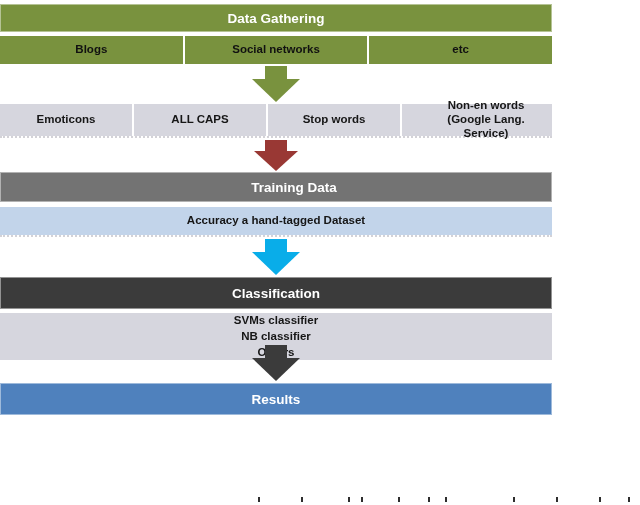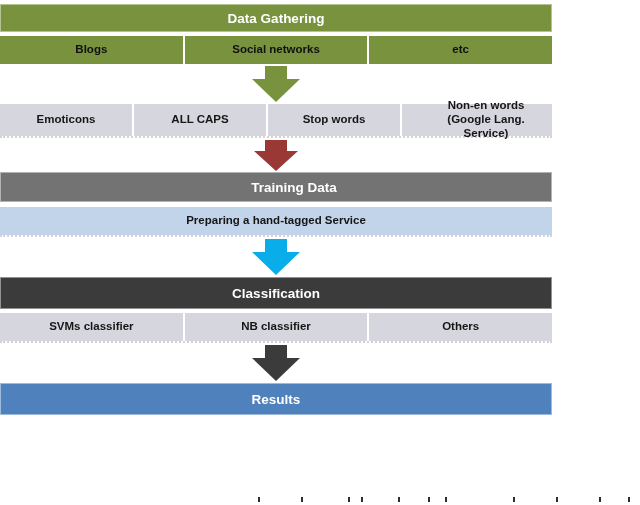--- a/index.html
+++ b/index.html
@@ -97,35 +97,35 @@
         <div class="head" style="border-top-color: rgb(153, 56, 52);"></div>
       </div>
     </div>
   </div>
 
   <div class="sec sec-3 light">
     <div class="hdr" style="background: #737373; color: rgb(255, 255, 255); padding-left: 36px;">
       <span>Training Data</span>
     </div>
     <div class="row" style="color: rgb(22, 22, 22);">
-        <div class="cell" style="background: rgb(194, 212, 234);">Preparing a hand-tagged Service</div>
+        <div class="cell" style="background: rgb(194, 212, 234);">Accuracy a hand-tagged Dataset</div>
       </div>
     <div class="arrowzone">
       <div class="arrow">
         <div class="stem" style="background: rgb(9, 173, 233);"></div>
         <div class="head" style="border-top-color: rgb(9, 173, 233);"></div>
       </div>
     </div>
   </div>
 
   <div class="sec sec-4 light">
     <div class="hdr" style="background: rgb(59, 59, 59); color: rgb(255, 255, 255);">
       <span>Classification</span>
     </div>
-    <div class="row" style="color: rgb(22, 22, 22);">
+    <div class="row" style="color: rgb(22, 22, 22); flex-direction: column;">
         <div class="cell" style="background: rgb(214, 214, 222);">SVMs classifier</div>
         <div class="cell" style="background: rgb(214, 214, 222);">NB classifier</div>
         <div class="cell" style="background: rgb(214, 214, 222);">Others</div>
       </div>
     <div class="arrowzone">
       <div class="arrow">
         <div class="stem" style="background: rgb(59, 59, 59);"></div>
         <div class="head" style="border-top-color: rgb(59, 59, 59);"></div>
       </div>
     </div>

